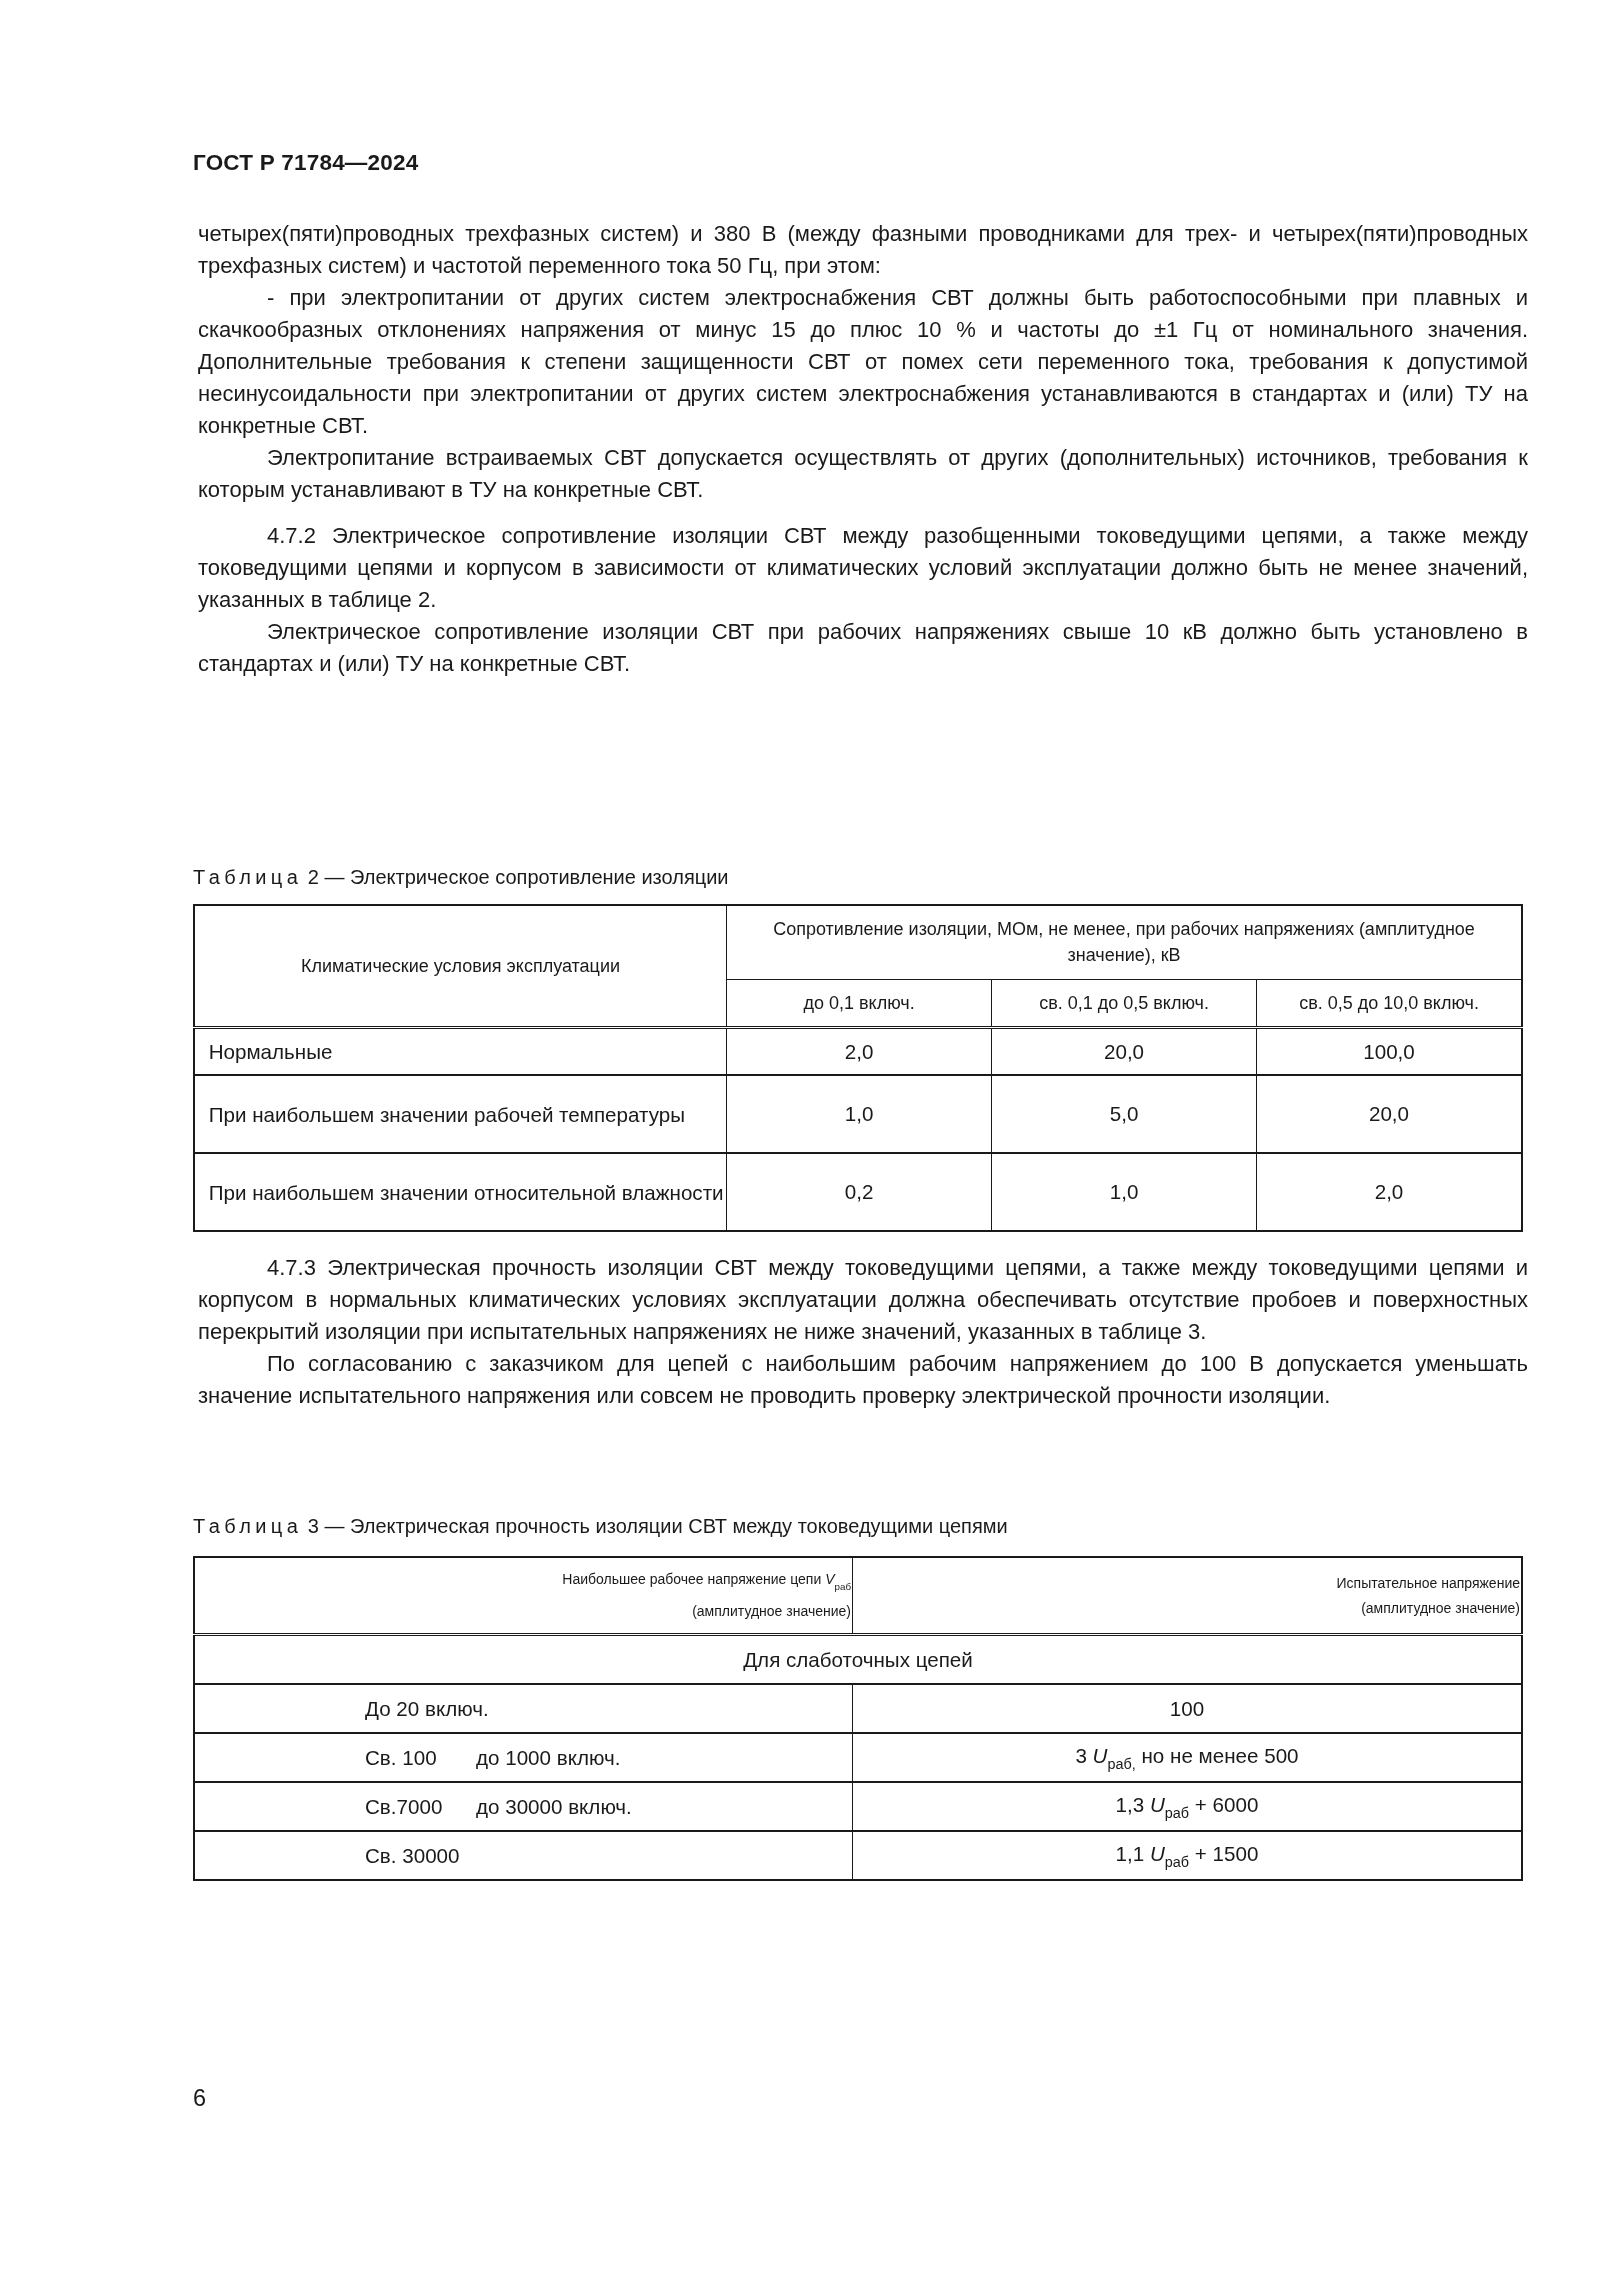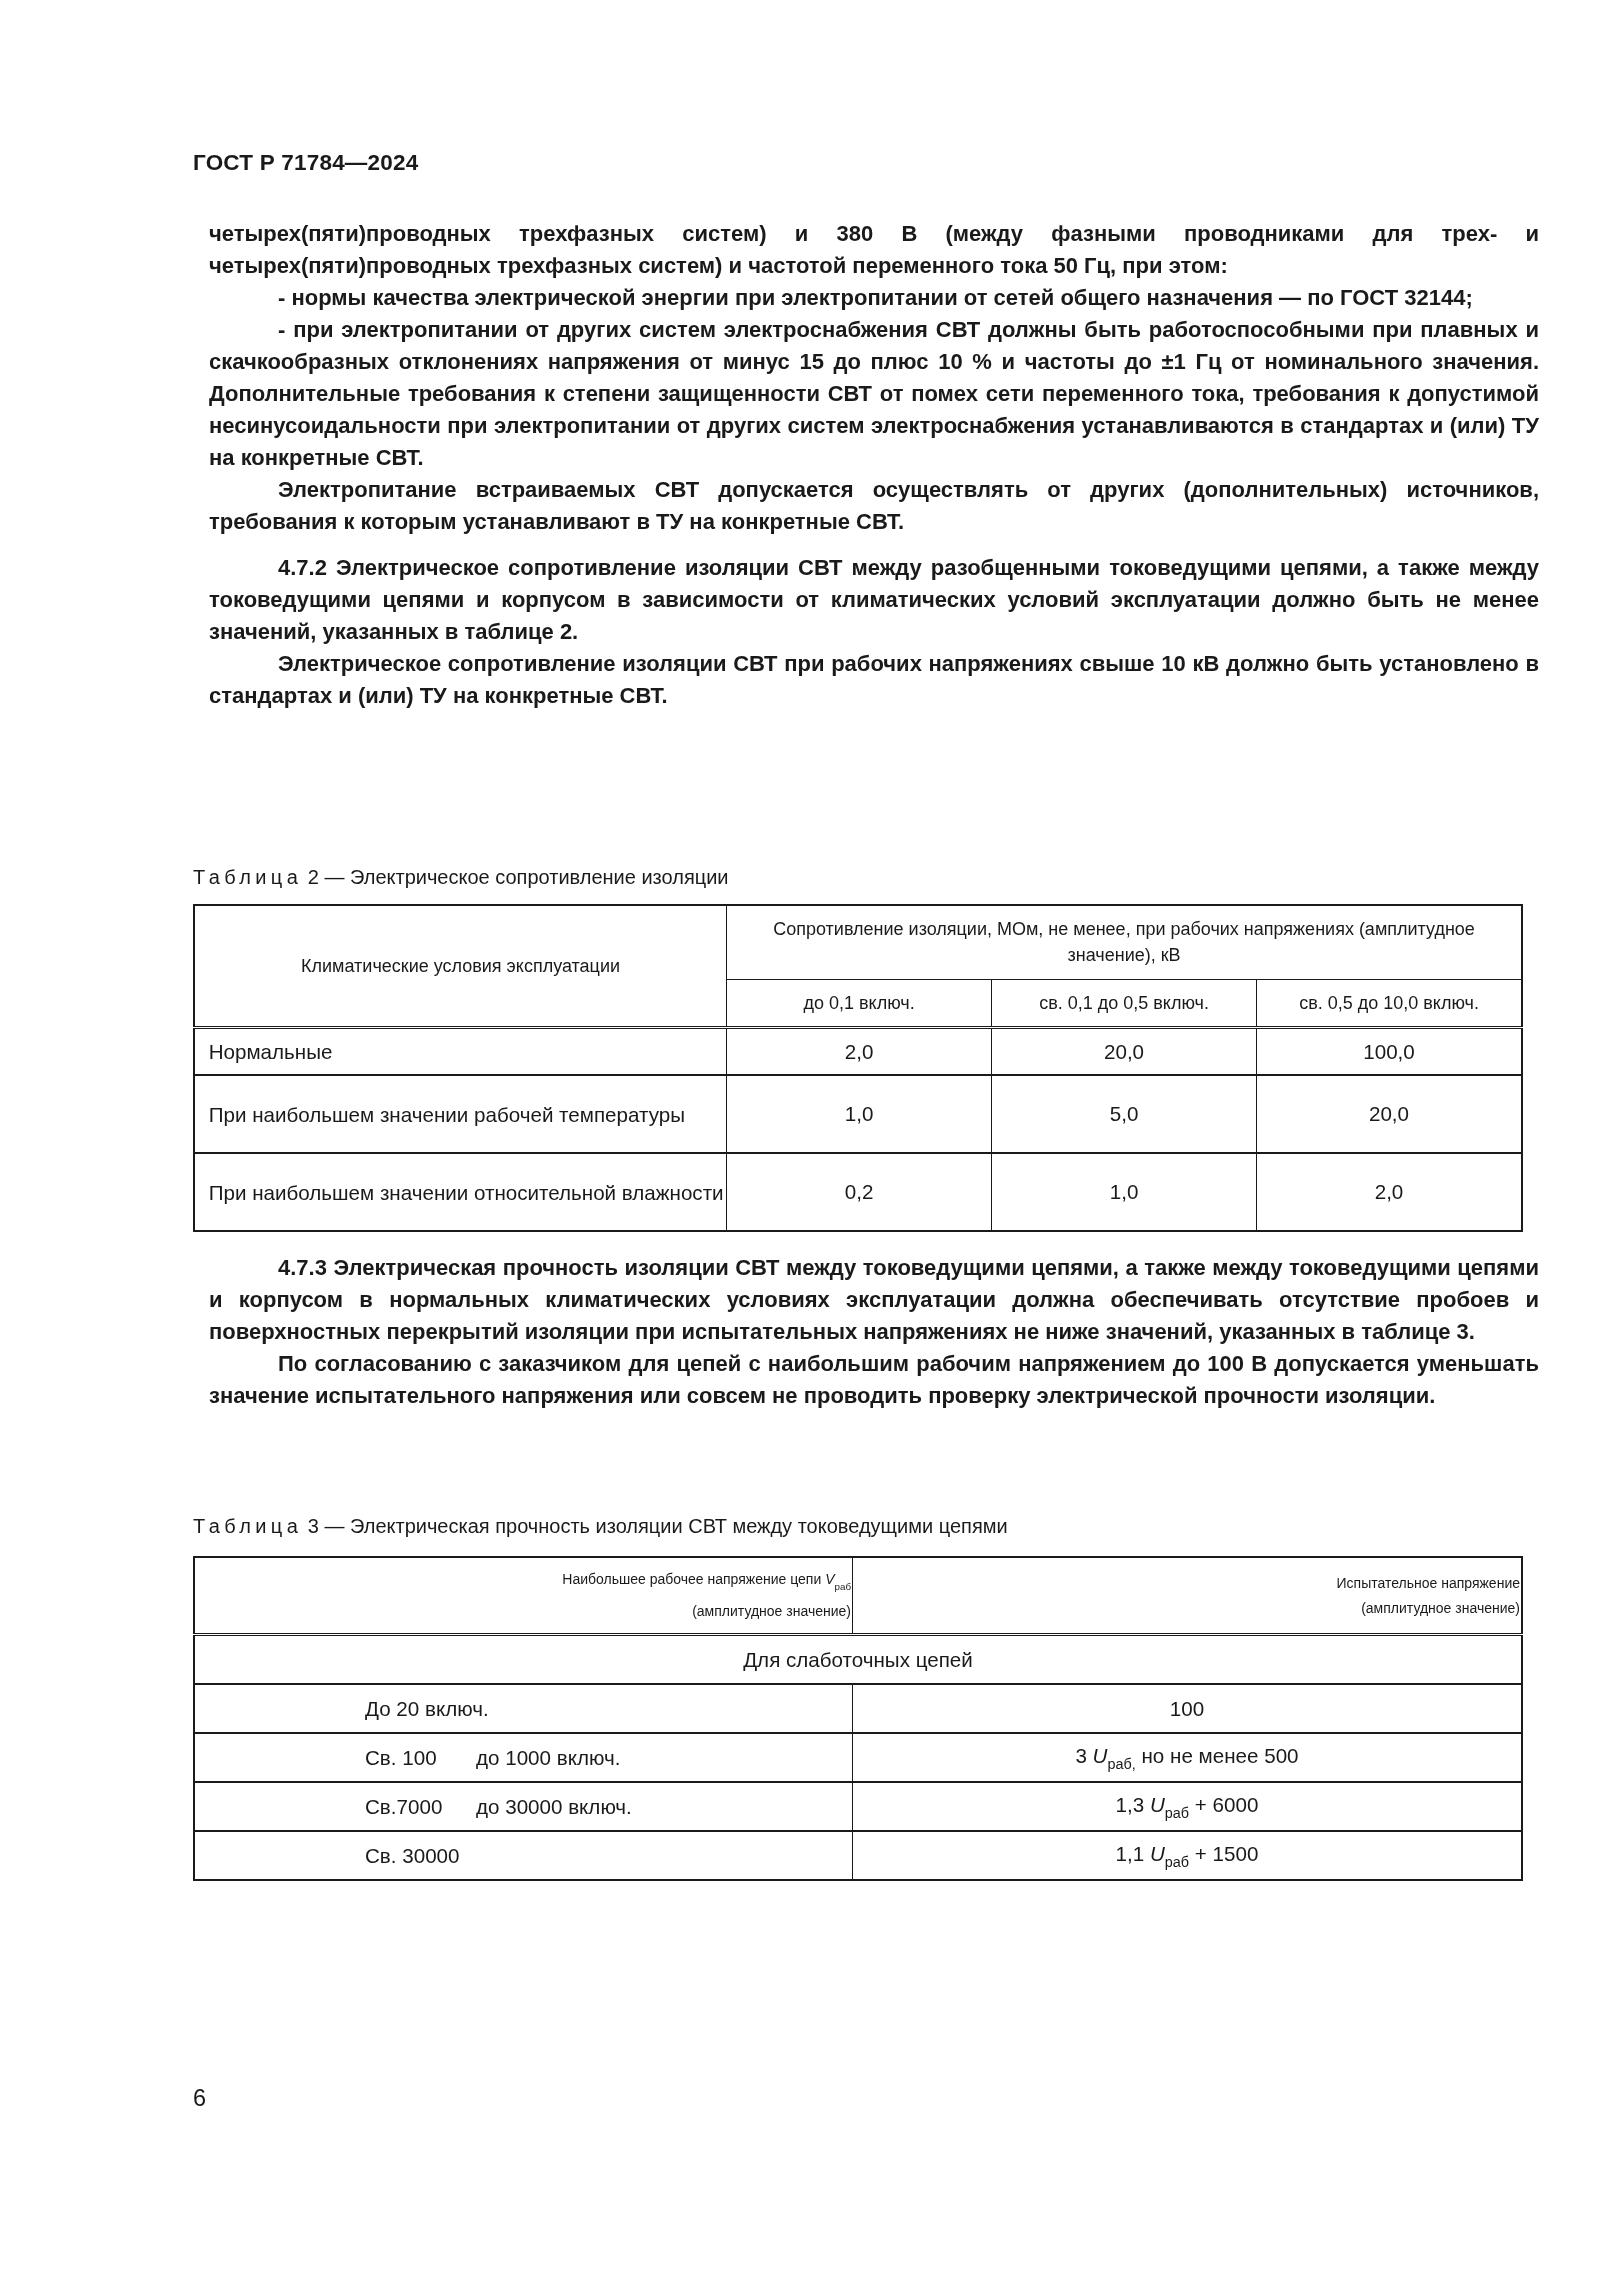--- a/index.html
+++ b/index.html
@@ -7,22 +7,22 @@
     width: 1621px; height: 2293px; position: relative; overflow: hidden;
     font-family: "Liberation Sans", "DejaVu Sans", sans-serif;
     color: #1a1a1a;
   }
   .page { position: absolute; left: 193px; top: 0; width: 1330px; }
   .doc-header {
     position: absolute; top: 150px; left: 0;
     font-weight: bold; font-size: 22.5px; letter-spacing: 0.2px;
   }
   .body-text {
-    position: absolute; top: 218px; left: 16px; width: 1330px;
-    font-size: 22px; line-height: 32px; text-align: justify; font-weight: bold;
+    position: absolute; top: 218px; left: 5px; width: 1330px;
+    font-size: 22px; line-height: 32px; text-align: justify;
   }
   .body-text p { margin: 0; }
   .indent { text-indent: 69px; }
   .spaced { letter-spacing: 4.9px; }
   .note { font-size: 20px; line-height: 29px; margin-top: 11.8px !important; }
   .mt12 { margin-top: 13.7px !important; }
 
   .caption { font-size: 20px; margin: 0; }
   .cap-spaced { letter-spacing: 4.4px; margin-top: 31px; }
 
@@ -62,21 +62,20 @@
 </style>
 </head>
 <body>
 
 <div class="page">
 
   <div class="doc-header">ГОСТ Р 71784—2024</div>
 
   <div class="body-text">
     <p>четырех(пяти)проводных трехфазных систем) и 380 В (между фазными проводниками для трех- и четырех(пяти)проводных трехфазных систем) и частотой переменного тока 50 Гц, при этом:</p>
-    <p class="indent">- нормы качества электрической энергии при электропитании от сетей общего назначения — по ГОСТ 32144;</p>
     <p class="indent">- при электропитании от других систем электроснабжения СВТ должны быть работоспособными при плавных и скачкообразных отклонениях напряжения от минус 15 до плюс 10 % и частоты до ±1 Гц от номинального значения. Дополнительные требования к степени защищенности СВТ от помех сети переменного тока, требования к допустимой несинусоидальности при электропитании от других систем электроснабжения устанавливаются в стандартах и (или) ТУ на конкретные СВТ.</p>
     <p class="indent">Электропитание встраиваемых СВТ допускается осуществлять от других (дополнительных) источников, требования к которым устанавливают в ТУ на конкретные СВТ.</p>
     <p class="indent mt12">4.7.2 Электрическое сопротивление изоляции СВТ между разобщенными токоведущими цепями, а также между токоведущими цепями и корпусом в зависимости от климатических условий эксплуатации должно быть не менее значений, указанных в таблице 2.</p>
     <p class="indent">Электрическое сопротивление изоляции СВТ при рабочих напряжениях свыше 10 кВ должно быть установлено в стандартах и (или) ТУ на конкретные СВТ.</p>
   </div>
 
   <p class="caption t2-caption"><span class="cap-spaced">Таблица</span><span> 2 — Электрическое сопротивление изоляции</span></p>
   <div class="t2">
     <table>
       <thead>

